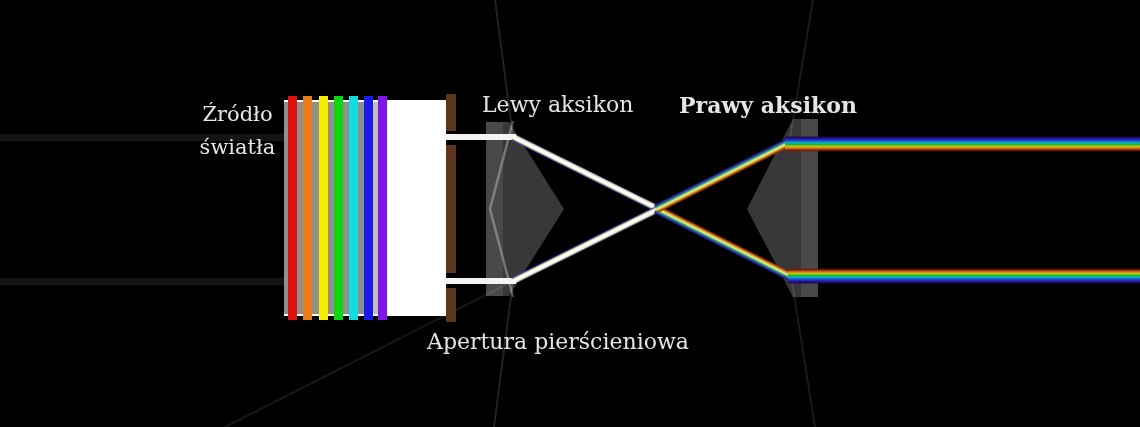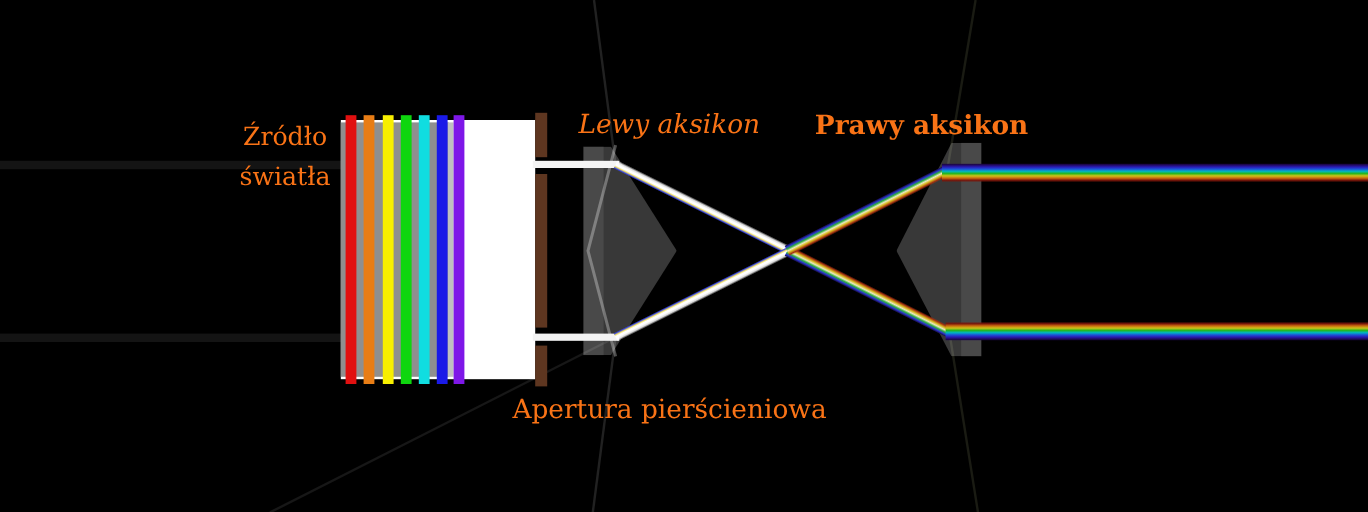--- a/index.html
+++ b/index.html
@@ -64,23 +64,23 @@
     left:785px;top:136px;width:355px;
     background:linear-gradient(to bottom,rgba(20,4,70,0) 0%,#1d0650 7%,#2b1bb5 20%,
       #1a55d8 31%,#00b4c4 42%,#25b81f 54%,#cfc118 66%,#c86a10 78%,#7a160a 89%,rgba(90,10,5,0) 100%);
   }
   .band-bottom{
     left:788px;top:268px;width:352px;
     background:linear-gradient(to bottom,rgba(90,10,5,0) 0%,#7a160a 11%,#c86a10 22%,
       #cfc118 34%,#25b81f 46%,#00b4c4 58%,#1a55d8 69%,#2b1bb5 80%,#1d0650 93%,rgba(20,4,70,0) 100%);
   }
   
-  .lbl{color:#f97316;font-size:22px;white-space:nowrap;z-index:5;}
+  .lbl{color:#e5e5e5;font-size:22px;white-space:nowrap;z-index:5;}
   .lbl-source{left:170px;top:98px;width:135px;text-align:center;line-height:33px;font-size:21px;}
-  .lbl-left-axicon{left:482px;top:92px;font-style:italic;}
+  .lbl-left-axicon{left:482px;top:92px;}
   .lbl-right-axicon{left:679px;top:92px;font-weight:bold;}
   .lbl-aperture{left:427px;top:329px;}
 </style>
 </head>
 <body>
 
 <div class="stage">
 
   <svg class="abs faint-layer" width="1140" height="427" viewBox="0 0 1140 427">
     <rect x="0" y="134" width="284" height="7" fill="rgba(255,255,255,0.08)"></rect>

